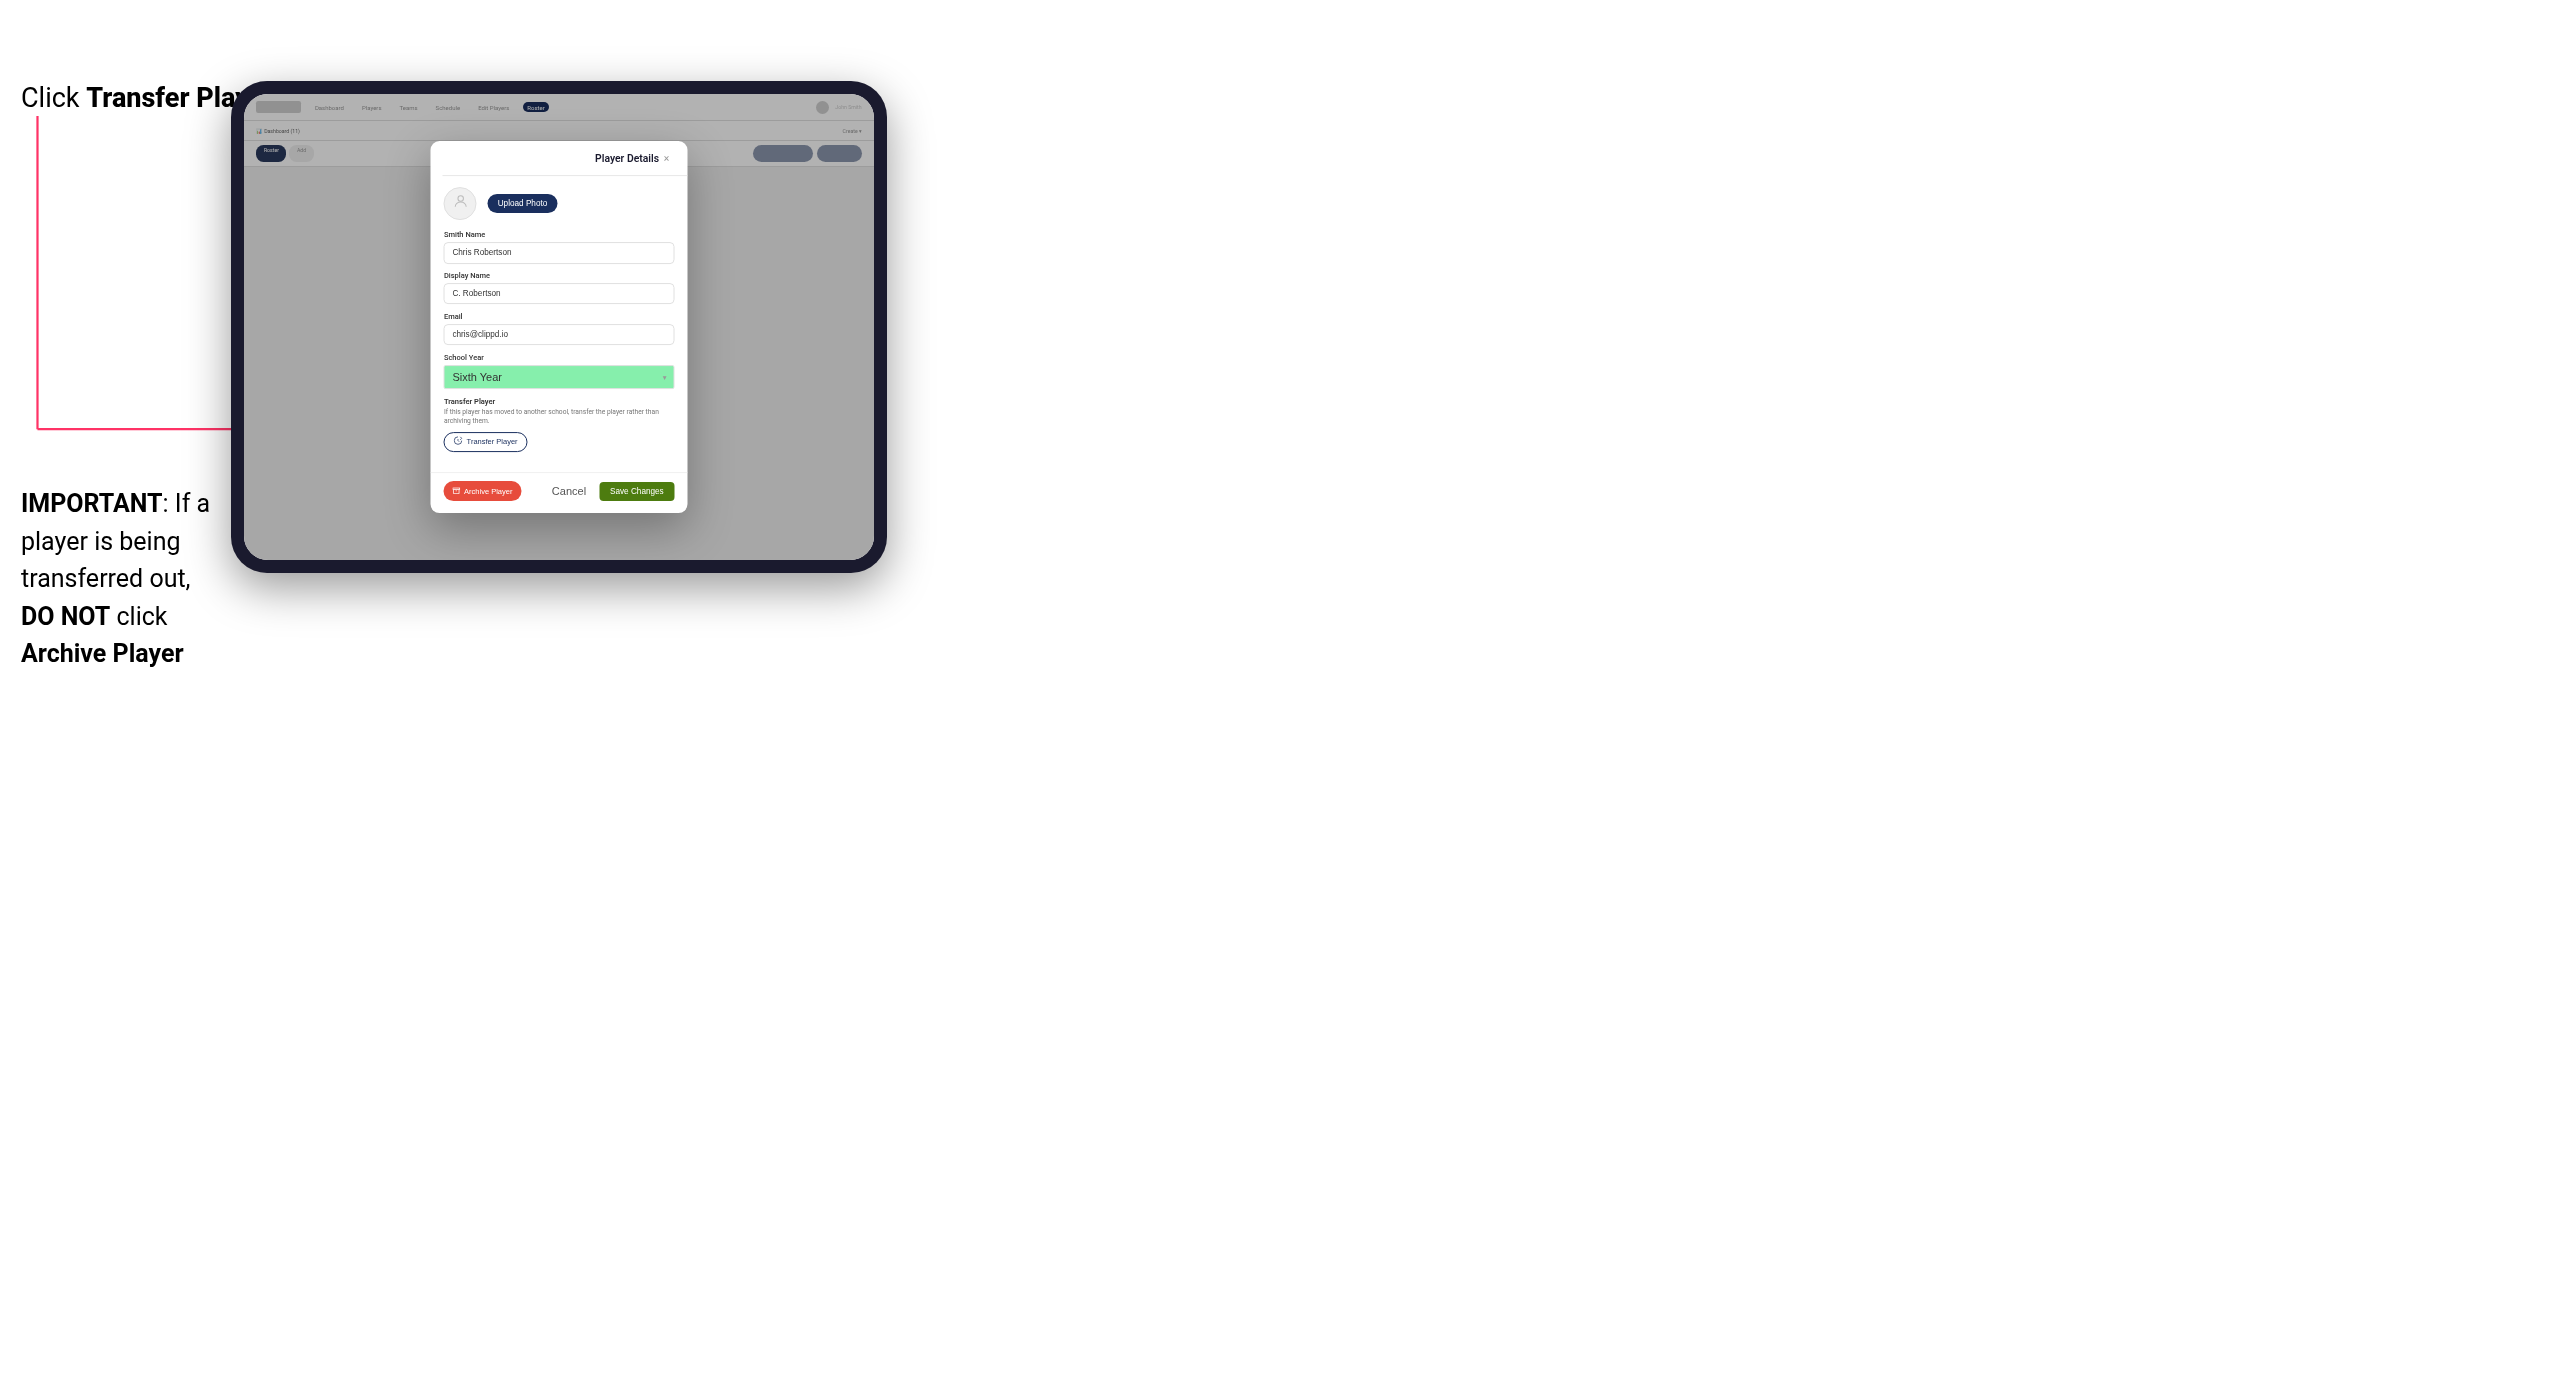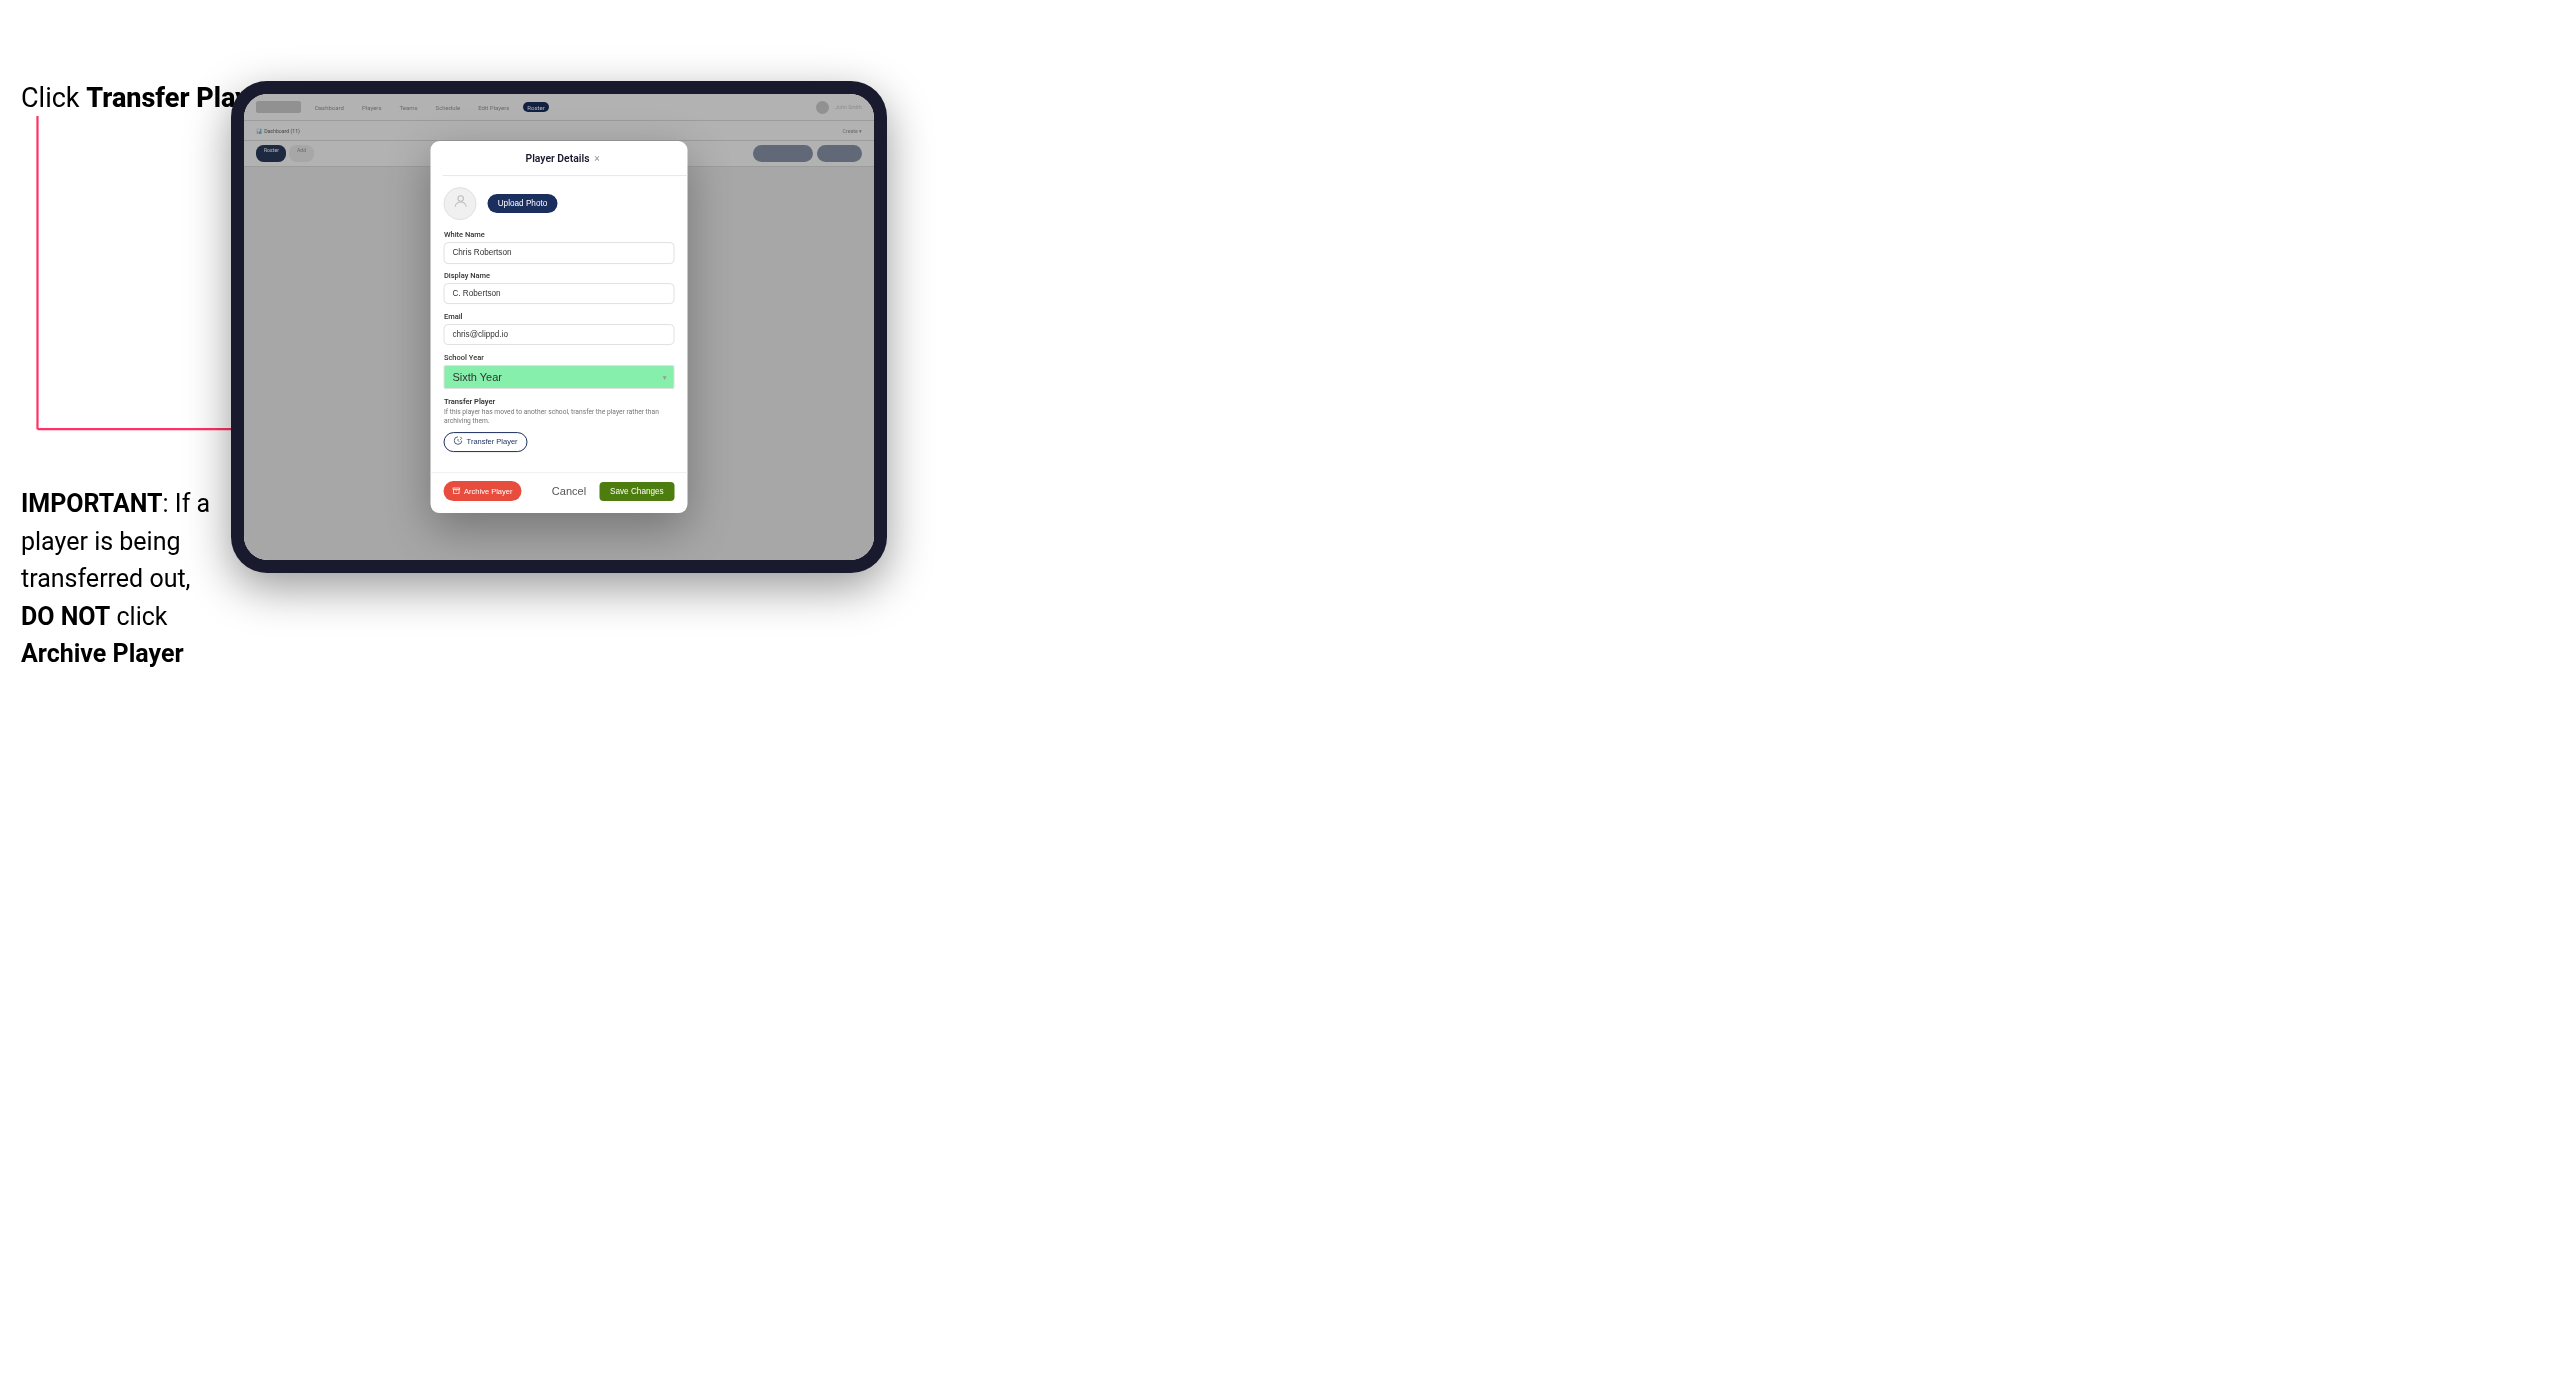--- a/index.html
+++ b/index.html
@@ -160,21 +160,21 @@
       width: 257px;
       background: #fff;
       border-radius: 9px;
       box-shadow: 0 15px 45px rgba(0,0,0,0.3);
       overflow: hidden;
     }
 
     .modal-header {
       display: flex;
       align-items: center;
-      justify-content: center;
+      justify-content: flex-end;
       padding: 10.4px 13.4px 9px;
       border-bottom: 0.7px solid #e8e8e8;
       margin-left: 12px;
     }
 
     .modal-title {
       font-size: 10.4px;
       font-weight: 600;
       color: #1a1a2e;
     }
@@ -496,21 +496,21 @@
               <svg width="16.4" height="16.4" viewBox="0 0 24 24" fill="none" stroke="#bbb" stroke-width="1.5">
                 <circle cx="12" cy="8" r="4"></circle>
                 <path d="M4 20c0-4 3.6-7 8-7s8 3 8 7"></path>
               </svg>
             </span>
           </div>
           <button class="upload-photo-btn">Upload Photo</button>
         </div>
 
         <div class="form-group">
-          <label class="form-label">White Name</label>
+          <label class="form-label">Smith Name</label>
           <input type="text" class="form-input" value="Chris Robertson" style="">
         </div>
 
         <div class="form-group">
           <label class="form-label">Display Name</label>
           <input type="text" class="form-input" value="C. Robertson" style="">
         </div>
 
         <div class="form-group">
           <label class="form-label">Email</label>

